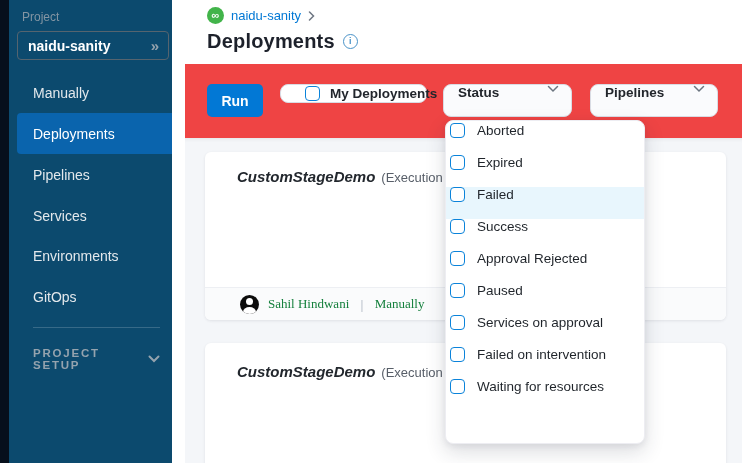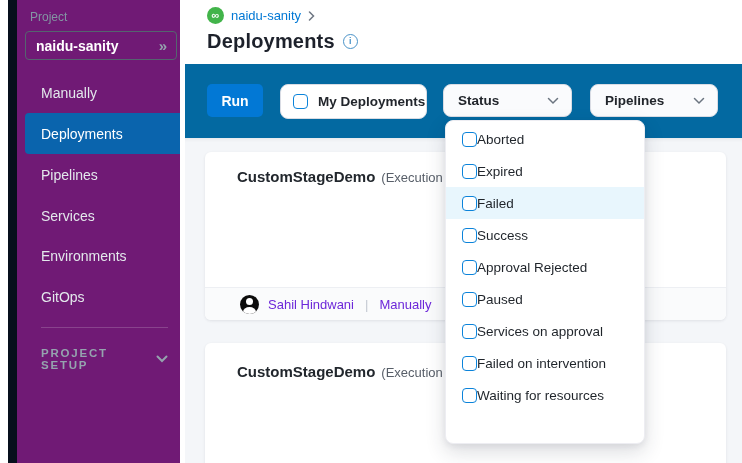--- a/index.html
+++ b/index.html
@@ -1,19 +1,19 @@
 <!DOCTYPE html>
 <html><head>
 <meta charset="utf-8">
 <style>
   html,body{margin:0;padding:0;background:#fff;font-family:"Liberation Sans",sans-serif;}
   .app{position:relative;width:742px;height:463px;overflow:hidden;background:#fff;}
 
   
-  .sidebar{position:absolute;left:8px;top:0;width:172px;height:463px;background:#701a75;}
+  .sidebar{position:absolute;left:0;top:0;width:172px;height:463px;background:#0c4a6e;}
   .module-strip{position:absolute;left:0;top:0;width:9px;height:100%;background:#060f1c;}
   .project-label{position:absolute;left:22px;top:10px;font-size:12px;color:#8395a3;}
   .project-box{position:absolute;left:17px;top:31px;width:152px;height:29px;border:1px solid #55646f;
     border-radius:4px;display:flex;align-items:center;justify-content:space-between;
     padding:0 9px 0 10px;box-sizing:border-box;cursor:pointer;}
   .project-name{color:#ffffff;font-size:14px;font-weight:700;}
   .project-expand{color:#94a2ad;font-size:15px;font-weight:700;}
   .nav-item{position:absolute;left:17px;right:0;height:41px;display:flex;align-items:center;
     padding-left:16px;color:#e3e8ec;font-size:14px;cursor:pointer;}
   .nav-item.active{background:#0a64ad;border-radius:4px 0 0 4px;color:#fff;}
@@ -29,55 +29,55 @@
   .cd-icon{width:17px;height:17px;border-radius:50%;background:#42b44a;color:#fff;display:flex;
     align-items:center;justify-content:center;font-size:11px;font-weight:700;line-height:1;}
   .cd-icon::after{content:"\221E";}
   .crumb-link{color:#0278d5;font-size:13px;cursor:pointer;}
   .page-title-row{position:absolute;left:22px;top:30px;display:flex;align-items:center;gap:8px;}
   .page-title{font-size:20px;font-weight:700;color:#1d212b;letter-spacing:.2px;}
   .info-icon{width:13px;height:13px;border-radius:50%;border:1.4px solid #4a93c8;color:#4a93c8;
     font-size:9px;font-weight:700;display:flex;align-items:center;justify-content:center;line-height:1;}
   .info-icon::after{content:"i";}
 
-  .tbar{position:absolute;top:64px;left:0;right:0;height:74px;background:#0369a1;border-bottom:1px solid #e7e9ee;}
+  .tbar{position:absolute;top:64px;left:0;right:0;height:74px;background:#ef4444;border-bottom:1px solid #e7e9ee;}
   .run-btn{position:absolute;left:22px;top:20px;width:56px;height:33px;background:#0278d5;color:#fff;
     border:none;border-radius:5px;font-size:14px;font-weight:700;cursor:pointer;font-family:inherit;}
-  .mydep{position:absolute;left:95px;top:20px;width:147px;height:35px;background:#fff;border:1px solid #d9dce4;
-    border-radius:8px;display:flex;align-items:center;gap:10px;padding-left:12px;box-sizing:border-box;cursor:pointer;}
+  .mydep{position:absolute;left:95px;top:20px;width:147px;height:19px;background:#fff;border:1px solid #d9dce4;
+    border-radius:8px;display:flex;align-items:center;gap:10px;padding-left:24px;box-sizing:border-box;cursor:pointer;}
   .cb{width:15px;height:15px;border:1.6px solid #0b83da;border-radius:4px;background:#fff;flex:none;box-sizing:border-box;}
   .ctl-label{font-size:13.5px;font-weight:600;color:#22262c;white-space:nowrap;}
   .select{position:absolute;top:20px;height:33px;background:#fafbfd;border:1px solid #d9dce4;border-radius:8px;
-    display:flex;align-items:center;justify-content:space-between;padding:0 12px 0 14px;box-sizing:border-box;cursor:pointer;}
+    display:flex;justify-content:space-between;padding:0 12px 0 14px;box-sizing:border-box;cursor:pointer;}
   .sel-status{left:258px;width:129px;}
   .sel-pipelines{left:405px;width:128px;}
 
   .content{position:absolute;top:138px;left:0;right:0;bottom:0;background:#f4f6f9;overflow:hidden;
     box-shadow:inset 0 5px 5px -5px rgba(0,0,0,.10);}
   .card{position:absolute;left:20px;width:521px;background:#fff;border-radius:6px;
     box-shadow:0 1px 3px rgba(40,41,61,.10);cursor:pointer;}
   .card1{top:14px;height:168px;}
   .card2{top:205px;height:150px;}
   .card-title-row{position:absolute;left:32px;top:16px;display:flex;align-items:baseline;gap:6px;white-space:nowrap;}
   .card2 .card-title-row{top:20px;}
-  .card-title{font-size:15px;font-weight:700;color:#22272d;}
+  .card-title{font-size:15px;font-weight:700;color:#22272d;font-style:italic;}
   .card-sub{font-size:13px;color:#575e68;}
   .card-footer{position:absolute;left:0;right:0;bottom:0;height:33px;background:#fafbfc;border-top:1px solid #edeff3;
     border-radius:0 0 6px 6px;display:flex;align-items:center;gap:9px;padding-left:35px;box-sizing:border-box;}
   .avatar{width:19px;height:19px;border-radius:50%;background:#0c0c0c;position:relative;overflow:hidden;flex:none;}
   .avatar::before{content:"";position:absolute;left:6px;top:3.5px;width:7px;height:7px;border-radius:50%;background:#fff;}
   .avatar::after{content:"";position:absolute;left:3px;top:12px;width:13px;height:10px;border-radius:50%;background:#fff;}
-  .foot-text{font-size:13px;color:#6d28d9;}
+  .foot-text{font-size:13px;color:#15803d;font-family:Liberation Serif, serif;}
   .foot-sep{font-size:13px;color:#c2c8d1;padding:0 2px;}
 
   
   .menu{position:absolute;left:445px;top:120px;width:200px;height:324px;background:#fff;border:1px solid #ededf2;
     border-radius:8px;box-shadow:0 8px 20px rgba(40,41,61,.16),0 2px 6px rgba(40,41,61,.08);z-index:30;
     padding:2px 0;box-sizing:border-box;}
-  .menu-item{height:32px;display:flex;align-items:center;padding-left:16px;cursor:pointer;}
+  .menu-item{height:32px;display:flex;gap:12px;padding-left:4px;cursor:pointer;}
   .menu-item.hl{background:#e8f6fd;}
   .menu-item .mlbl{font-size:13.5px;color:#1f242a;white-space:nowrap;}
 
   .chev{flex:none;display:block;}
 </style>
 </head>
 <body>
 
 <div class="app">
 

